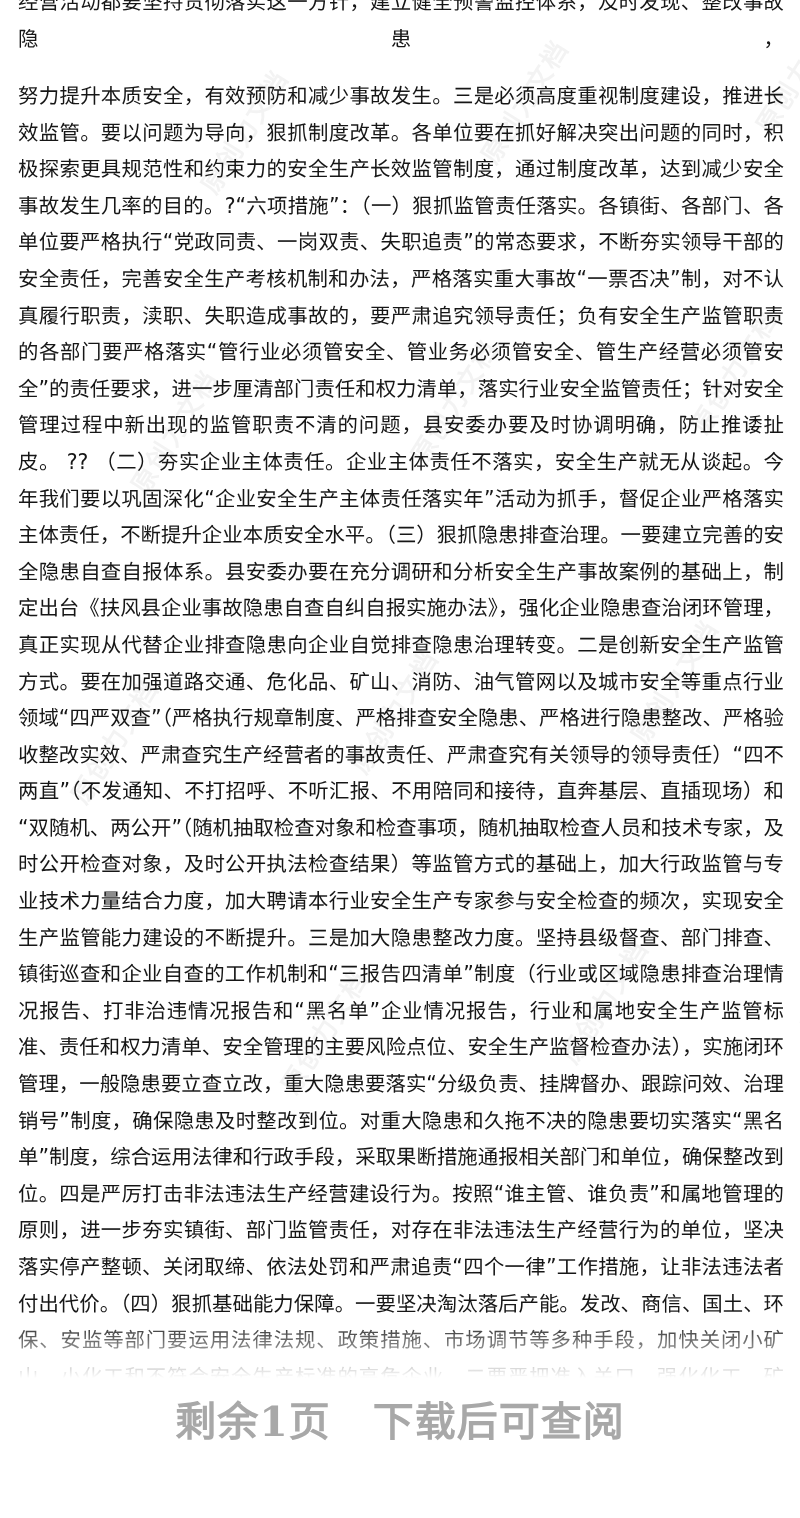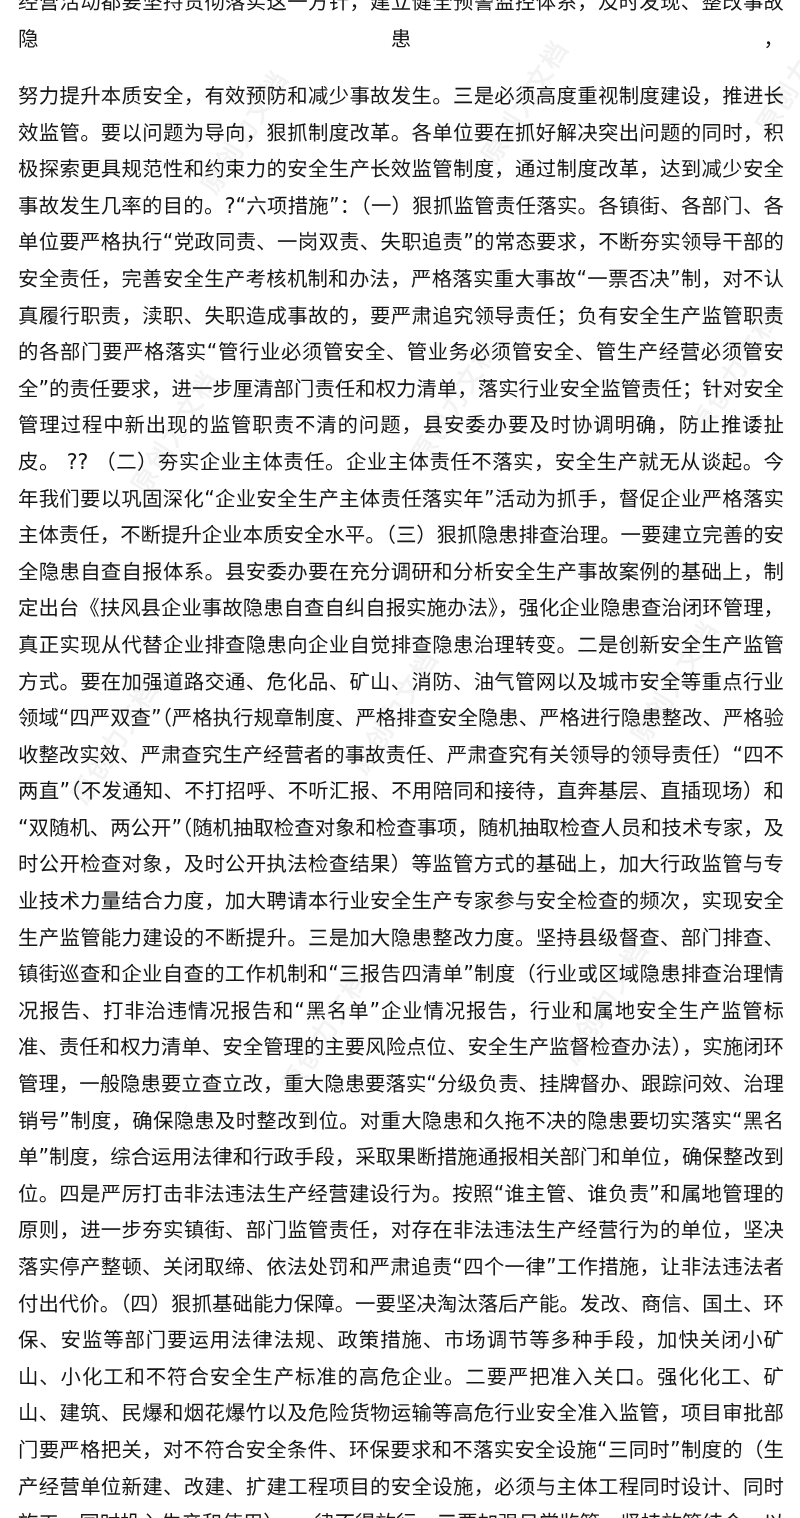--- a/index.html
+++ b/index.html
@@ -128,14 +128,17 @@
     <div class="watermark-mark" style="left:550px;  top:1050px;">原创力文档</div>
     <div class="watermark-mark" style="left:790px;  top:1020px;">原创力文档</div>
   </div>
 
   <div class="doc-body">
     <p class="para para-clip-top">经营活动都要坚持贯彻落实这一方针，建立健全预警监控体系，及时发现、整改事故隐患，</p>
 
     <p class="para para-main">努力提升本质安全，有效预防和减少事故发生。三是必须高度重视制度建设，推进长效监管。要以问题为导向，狠抓制度改革。各单位要在抓好解决突出问题的同时，积极探索更具规范性和约束力的安全生产长效监管制度，通过制度改革，达到减少安全事故发生几率的目的。?“六项措施”：（一）狠抓监管责任落实。各镇街、各部门、各单位要严格执行“党政同责、一岗双责、失职追责”的常态要求，不断夯实领导干部的安全责任，完善安全生产考核机制和办法，严格落实重大事故“一票否决”制，对不认真履行职责，渎职、失职造成事故的，要严肃追究领导责任；负有安全生产监管职责的各部门要严格落实“管行业必须管安全、管业务必须管安全、管生产经营必须管安全”的责任要求，进一步厘清部门责任和权力清单，落实行业安全监管责任；针对安全管理过程中新出现的监管职责不清的问题，县安委办要及时协调明确，防止推诿扯皮。 ?? （二）夯实企业主体责任。企业主体责任不落实，安全生产就无从谈起。今年我们要以巩固深化“企业安全生产主体责任落实年”活动为抓手，督促企业严格落实主体责任，不断提升企业本质安全水平。（三）狠抓隐患排查治理。一要建立完善的安全隐患自查自报体系。县安委办要在充分调研和分析安全生产事故案例的基础上，制定出台《扶风县企业事故隐患自查自纠自报实施办法》，强化企业隐患查治闭环管理，真正实现从代替企业排查隐患向企业自觉排查隐患治理转变。二是创新安全生产监管方式。要在加强道路交通、危化品、矿山、消防、油气管网以及城市安全等重点行业领域“四严双查”（严格执行规章制度、严格排查安全隐患、严格进行隐患整改、严格验收整改实效、严肃查究生产经营者的事故责任、严肃查究有关领导的领导责任）“四不两直”（不发通知、不打招呼、不听汇报、不用陪同和接待，直奔基层、直插现场）和“双随机、两公开”（随机抽取检查对象和检查事项，随机抽取检查人员和技术专家，及时公开检查对象，及时公开执法检查结果）等监管方式的基础上，加大行政监管与专业技术力量结合力度，加大聘请本行业安全生产专家参与安全检查的频次，实现安全生产监管能力建设的不断提升。三是加大隐患整改力度。坚持县级督查、部门排查、镇街巡查和企业自查的工作机制和“三报告四清单”制度（行业或区域隐患排查治理情况报告、打非治违情况报告和“黑名单”企业情况报告，行业和属地安全生产监管标准、责任和权力清单、安全管理的主要风险点位、安全生产监督检查办法），实施闭环管理，一般隐患要立查立改，重大隐患要落实“分级负责、挂牌督办、跟踪问效、治理销号”制度，确保隐患及时整改到位。对重大隐患和久拖不决的隐患要切实落实“黑名单”制度，综合运用法律和行政手段，采取果断措施通报相关部门和单位，确保整改到位。四是严厉打击非法违法生产经营建设行为。按照“谁主管、谁负责”和属地管理的原则，进一步夯实镇街、部门监管责任，对存在非法违法生产经营行为的单位，坚决落实停产整顿、关闭取缔、依法处罚和严肃追责“四个一律”工作措施，让非法违法者付出代价。（四）狠抓基础能力保障。一要坚决淘汰落后产能。发改、商信、国土、环保、安监等部门要运用法律法规、政策措施、市场调节等多种手段，加快关闭小矿山、小化工和不符合安全生产标准的高危企业。二要严把准入关口。强化化工、矿山、建筑、民爆和烟花爆竹以及危险货物运输等高危行业安全准入监管，项目审批部门要严格把关，对不符合安全条件、环保要求和不落实安全设施“三同时”制度的（生产经营单位新建、改建、扩建工程项目的安全设施，必须与主体工程同时设计、同时施工、同时投入生产和使用），一律不得放行。三要加强日常监管。坚持放管结合，以实施企业标准化、精细化管理为抓手，加大事中、事后监管力度；针对不断涌现的民营小微企业，要加快制定管理办法和标准，明确行业监管责任和任务，把安全管理落到实处。(五）狠抓安全专项整治。一要突出抓好道路交通安全。强化人、车、路、站综合管控，严格执行客运车辆出入站、GPS 定位等规定，严查超速、超载、酒驾等违规违法行为；深入开展“营转非”车辆安全管理，严防非法营运；加大事故多发路段治理力度，狠抓公路生命防护工程建设，确保道路交通安全、畅通。二要突出抓好消防安全。深化人员密集场所、公众聚集场所、人员密集型企业、城镇消防安全整治，对占用消防通道、安全出口不畅、消防设施不全</p>
   </div>
 
+  <div class="bottom-overlay">
+    <div class="remaining-label">剩余1页　下载后可查阅</div>
+  </div>
 
 </div>
 
 </body></html>

